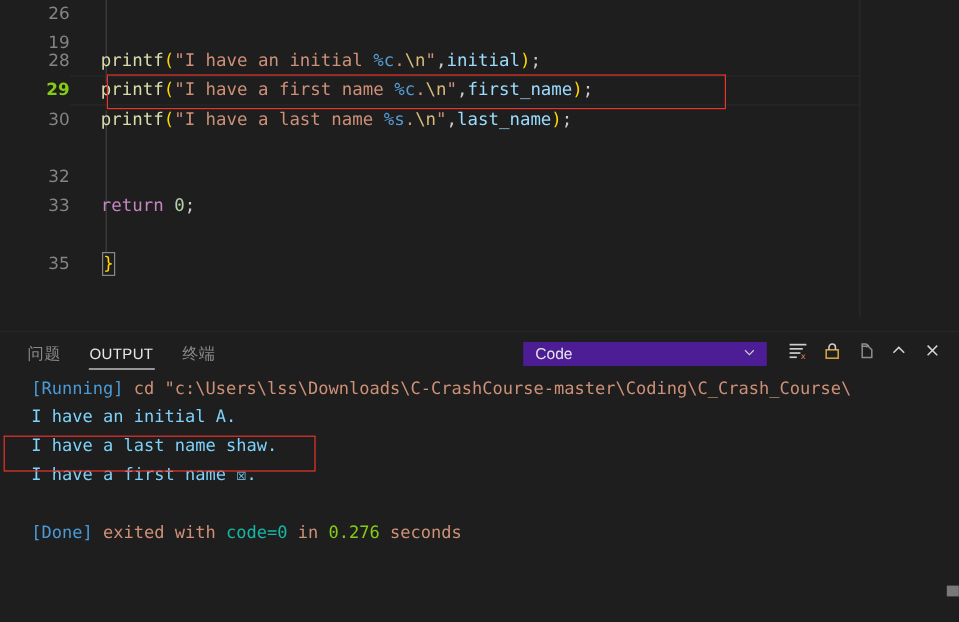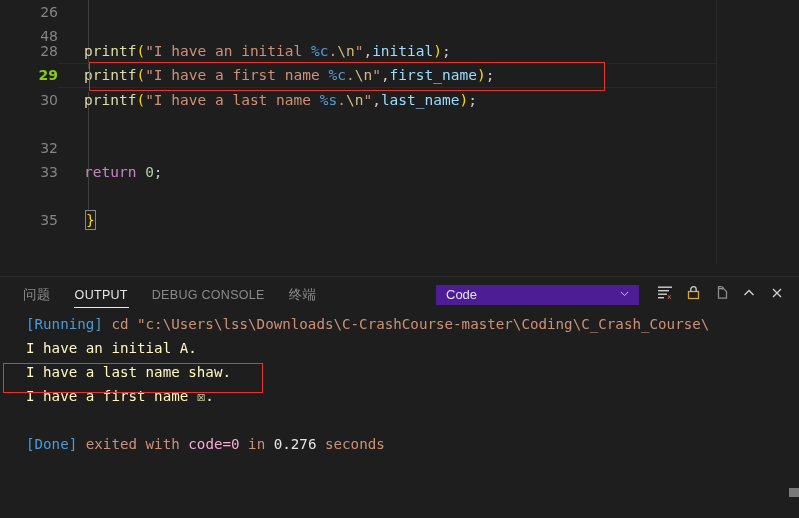--- a/index.html
+++ b/index.html
@@ -207,23 +207,23 @@
     height: 24px;
     line-height: 24px;
     padding-left: 26px;
     white-space: pre;
     font-family: "DejaVu Sans Mono", "Liberation Mono", monospace;
     font-size: 14.2px;
     color: #cccccc;
   }
   .o-tag   { color: #4a9bd8; }
   .o-txt   { color: #ce9178; }
-  .o-white { color: #fef9c3; }
-  .o-num   { color: #e5e5e5; }
-  .o-kw    { color: #f9a8d4; }
+  .o-white { color: #7dd3fc; }
+  .o-num   { color: #84cc16; }
+  .o-kw    { color: #14b8a6; }
 
   #output-highlight-box {
     position: absolute;
     left: 3px;
     top: 363px;
     width: 260px;
     height: 30px;
     border: 1.6px solid #e8342a;
     box-sizing: border-box;
     pointer-events: none;
@@ -250,21 +250,21 @@
     <div class="indent-guide" style="top:92px;height:118px;"></div>
 
     <div id="editor-right-edge"></div>
 
     <div class="code-line" style="top:0px;position:absolute;left:0;width:799px;">
       <span class="ln">26</span>
       <span class="code-text"></span>
     </div>
 
     <div class="code-line" style="top:24px;position:absolute;left:0;width:799px;">
-      <span class="ln">48</span>
+      <span class="ln">19</span>
       <span class="code-text"></span>
     </div>
 
     <div class="code-line" style="top:39px;position:absolute;left:0;width:799px;">
       <span class="ln">28</span>
       <span class="code-text"><span class="t-fn">printf</span><span class="t-paren-y">(</span><span class="t-str">"</span><span class="t-str">I have an initial </span><span class="t-spec">%c</span><span class="t-str">.</span><span class="t-esc">\n</span><span class="t-str">"</span><span class="t-punc">,</span><span class="t-var">initial</span><span class="t-paren-y">)</span><span class="t-punc">;</span></span>
     </div>
 
     <div id="active-line-border2"></div>
 
@@ -307,23 +307,20 @@
   <div id="panel">
 
     <div id="panel-header">
 
       <div id="panel-tabs">
         <div class="panel-tab cjk">
           <span>问题</span>
         </div>
         <div class="panel-tab active">
           <span>OUTPUT</span>
-        </div>
-        <div class="panel-tab">
-          <span>DEBUG CONSOLE</span>
         </div>
         <div class="panel-tab cjk">
           <span>终端</span>
         </div>
       </div>
 
       <div id="panel-actions">
 
         <div id="output-channel-select">
           <span>Code</span>

